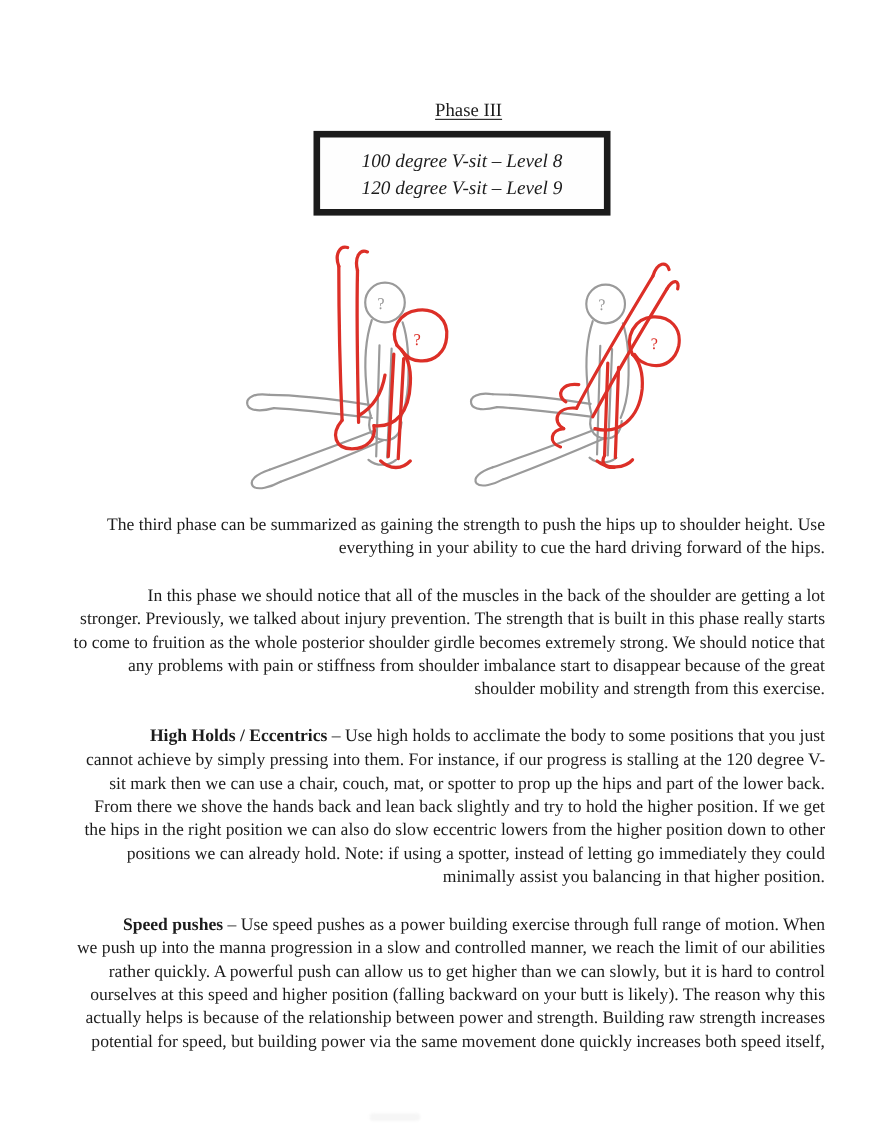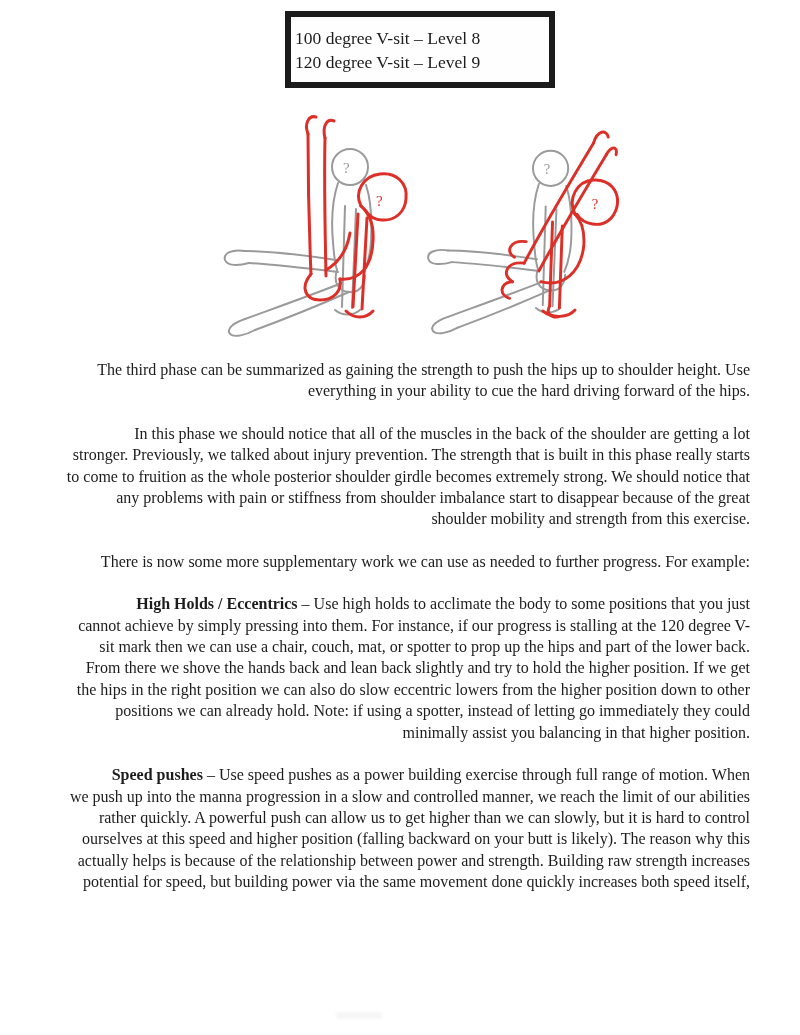--- a/index.html
+++ b/index.html
@@ -21,20 +21,22 @@
     text-underline-offset:3px;
   }
   .level-box{
     box-sizing:border-box;
     width:270px;
     margin:11px auto 0 auto;
     transform:translateX(20px);
     border:6px solid #1b1b1b;
     background:#fefefe;
     padding:9px 4px 8px 4px;
+    text-align:center;
+    font-style:italic;
   }
   .level-box .line{
     font-size:17.5px;
     line-height:24px;
     white-space:nowrap;
   }
   .figures{
     display:flex;
     justify-content:center;
     margin-top:22px;
@@ -62,20 +64,21 @@
     border-radius:3px;
     filter:blur(1px);
   }
   svg text{font-family:"Liberation Serif","DejaVu Serif",serif;}
 </style>
 </head>
 <body>
 
 <div class="page">
 
+  <div class="title">Phase III</div>
 
   <div class="level-box">
     <div class="line">100 degree V-sit – Level 8</div>
     <div class="line">120 degree V-sit – Level 9</div>
   </div>
 
   <div class="figures">
 
     <svg class="figure" viewBox="0 0 215 230">
       <g stroke="#9a9a9a" stroke-width="2" fill="none" stroke-linecap="round" stroke-linejoin="round">
@@ -143,20 +146,19 @@
         <path d="M149 198 C145 205 150 210 158 209"></path>
       </g>
       <text x="192" y="99" font-size="15" fill="#dc2f27">?</text>
     </svg>
 
   </div>
 
   <div class="content">
     <p class="para"><span>The third phase can be summarized as gaining the strength to push the hips up to shoulder height. Use everything in your ability to cue the hard driving forward of the hips.</span></p>
     <p class="para"><span>In this phase we should notice that all of the muscles in the back of the shoulder are getting a lot stronger. Previously, we talked about injury prevention. The strength that is built in this phase really starts to come to fruition as the whole posterior shoulder girdle becomes extremely strong. We should notice that any problems with pain or stiffness from shoulder imbalance start to disappear because of the great shoulder mobility and strength from this exercise.</span></p>
-    <p class="para"><span>There is now some more supplementary work we can use as needed to further progress. For example:</span></p>
     <p class="para"><span class="lead">High Holds / Eccentrics</span><span> – Use high holds to acclimate the body to some positions that you just cannot achieve by simply pressing into them. For instance, if our progress is stalling at the 120 degree V-sit mark then we can use a chair, couch, mat, or spotter to prop up the hips and part of the lower back. From there we shove the hands back and lean back slightly and try to hold the higher position. If we get the hips in the right position we can also do slow eccentric lowers from the higher position down to other positions we can already hold. Note: if using a spotter, instead of letting go immediately they could minimally assist you balancing in that higher position.</span></p>
     <p class="para"><span class="lead">Speed pushes</span><span> – Use speed pushes as a power building exercise through full range of motion. When we push up into the manna progression in a slow and controlled manner, we reach the limit of our abilities rather quickly. A powerful push can allow us to get higher than we can slowly, but it is hard to control ourselves at this speed and higher position (falling backward on your butt is likely). The reason why this actually helps is because of the relationship between power and strength. Building raw strength increases potential for speed, but building power via the same movement done quickly increases both speed itself,</span></p>
   </div>
 
   <div class="faint-footer"></div>
 
 </div>
 
 </body></html>

